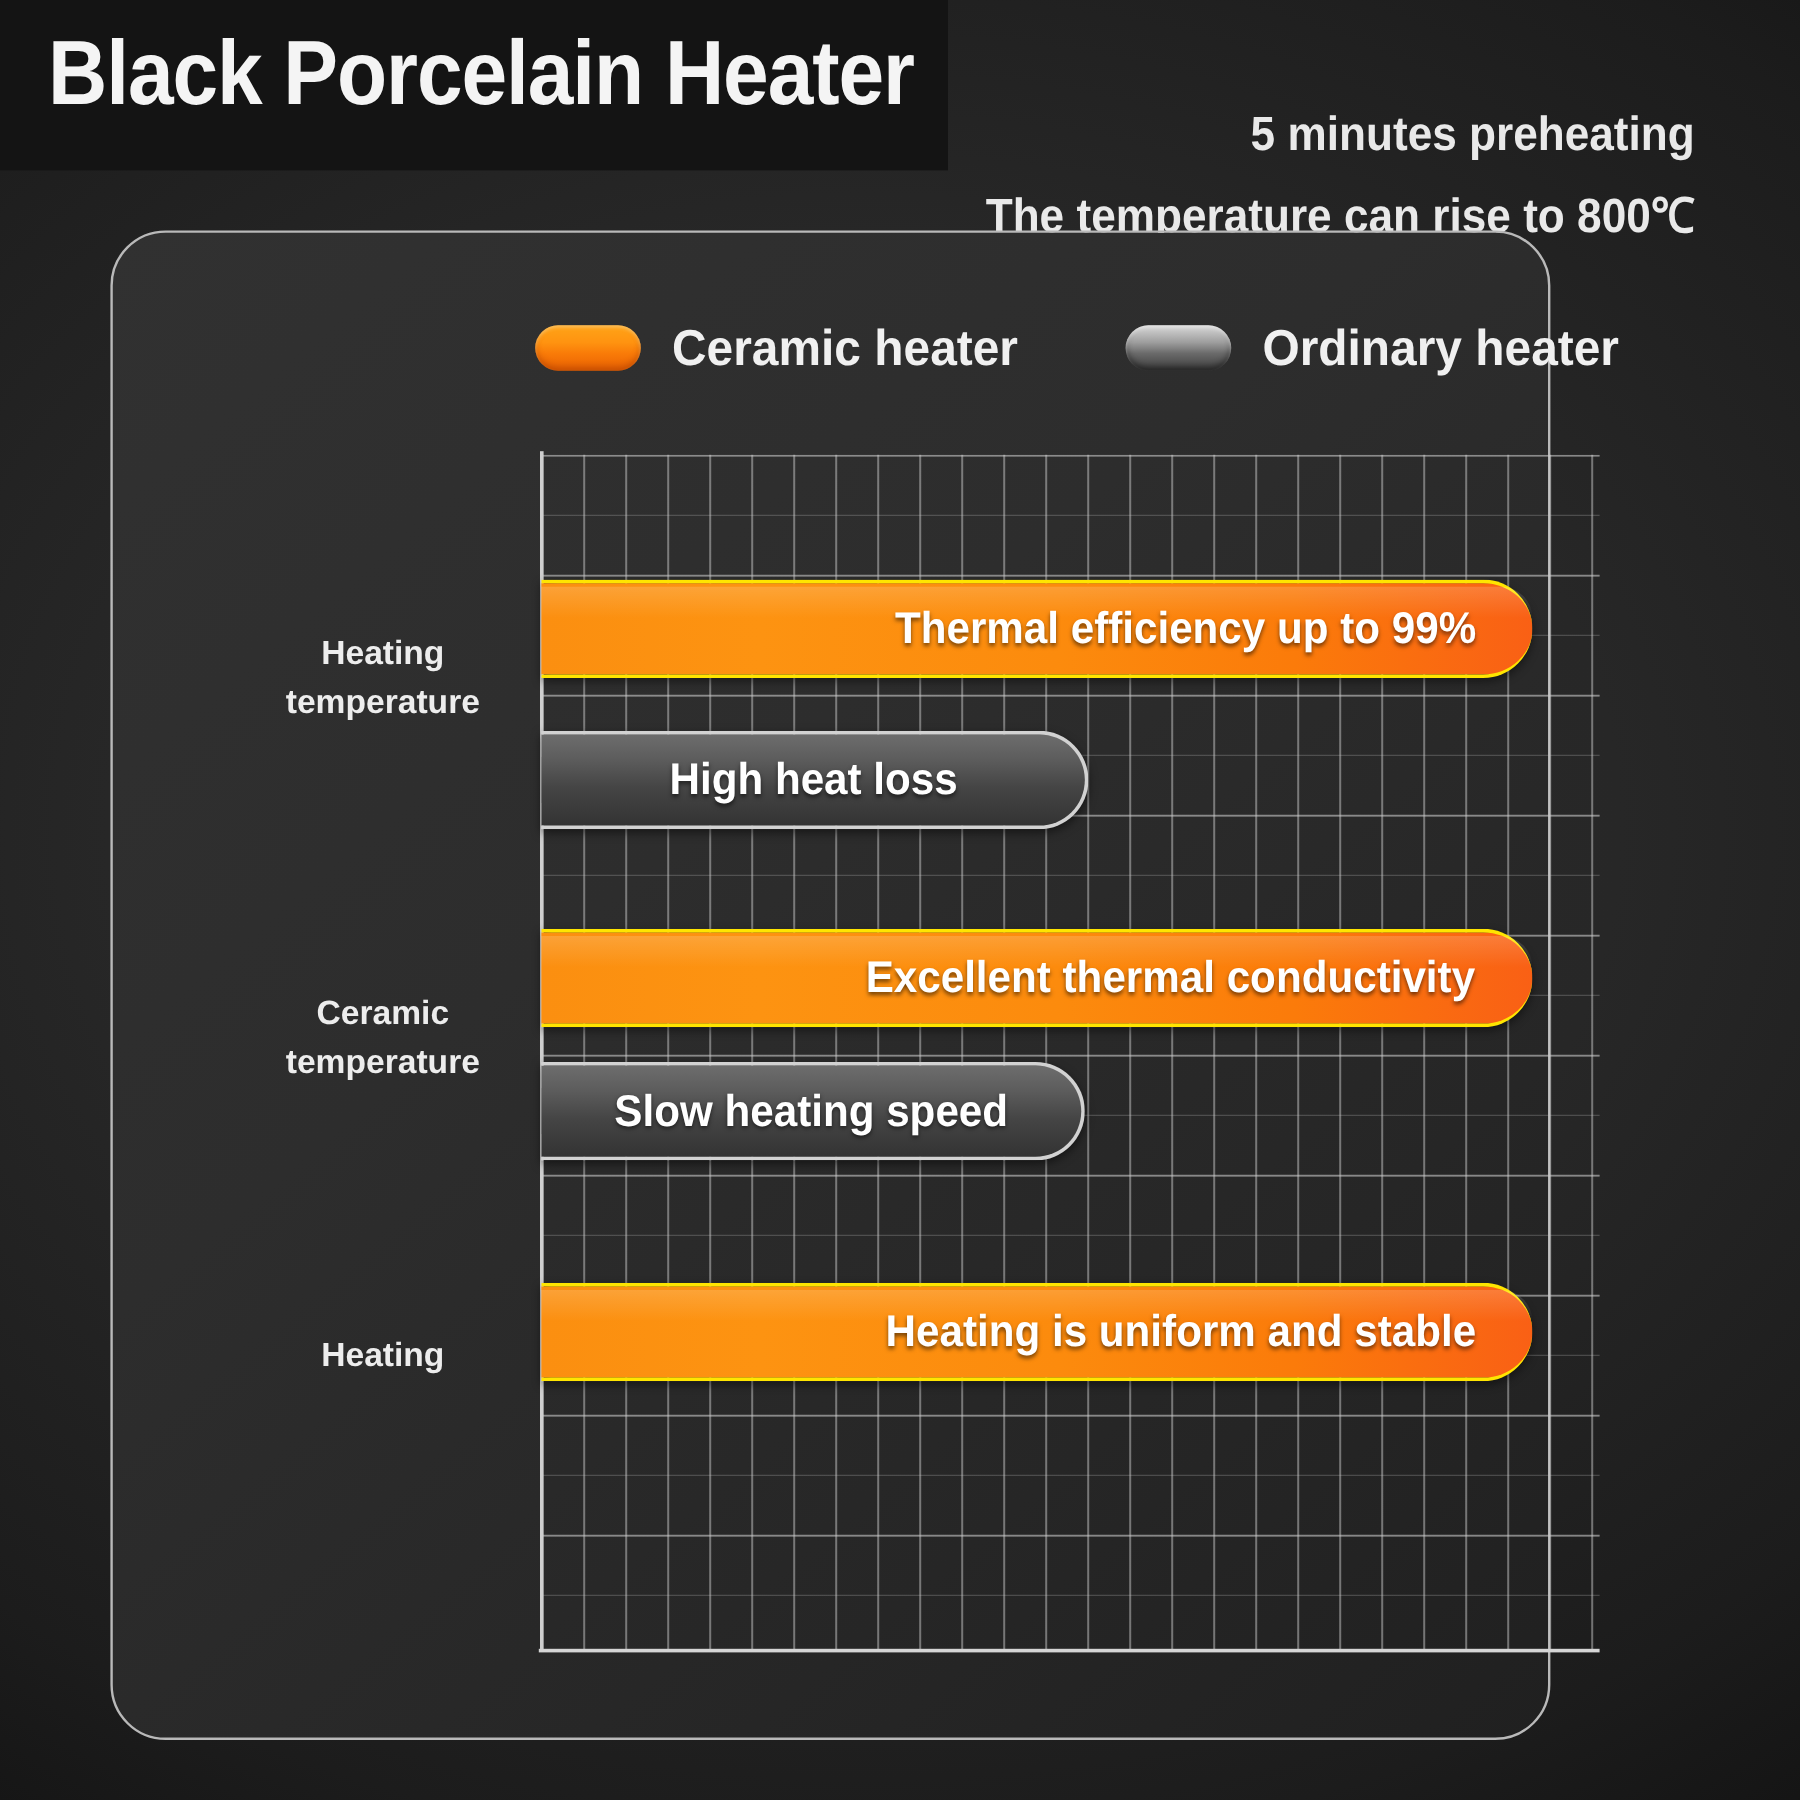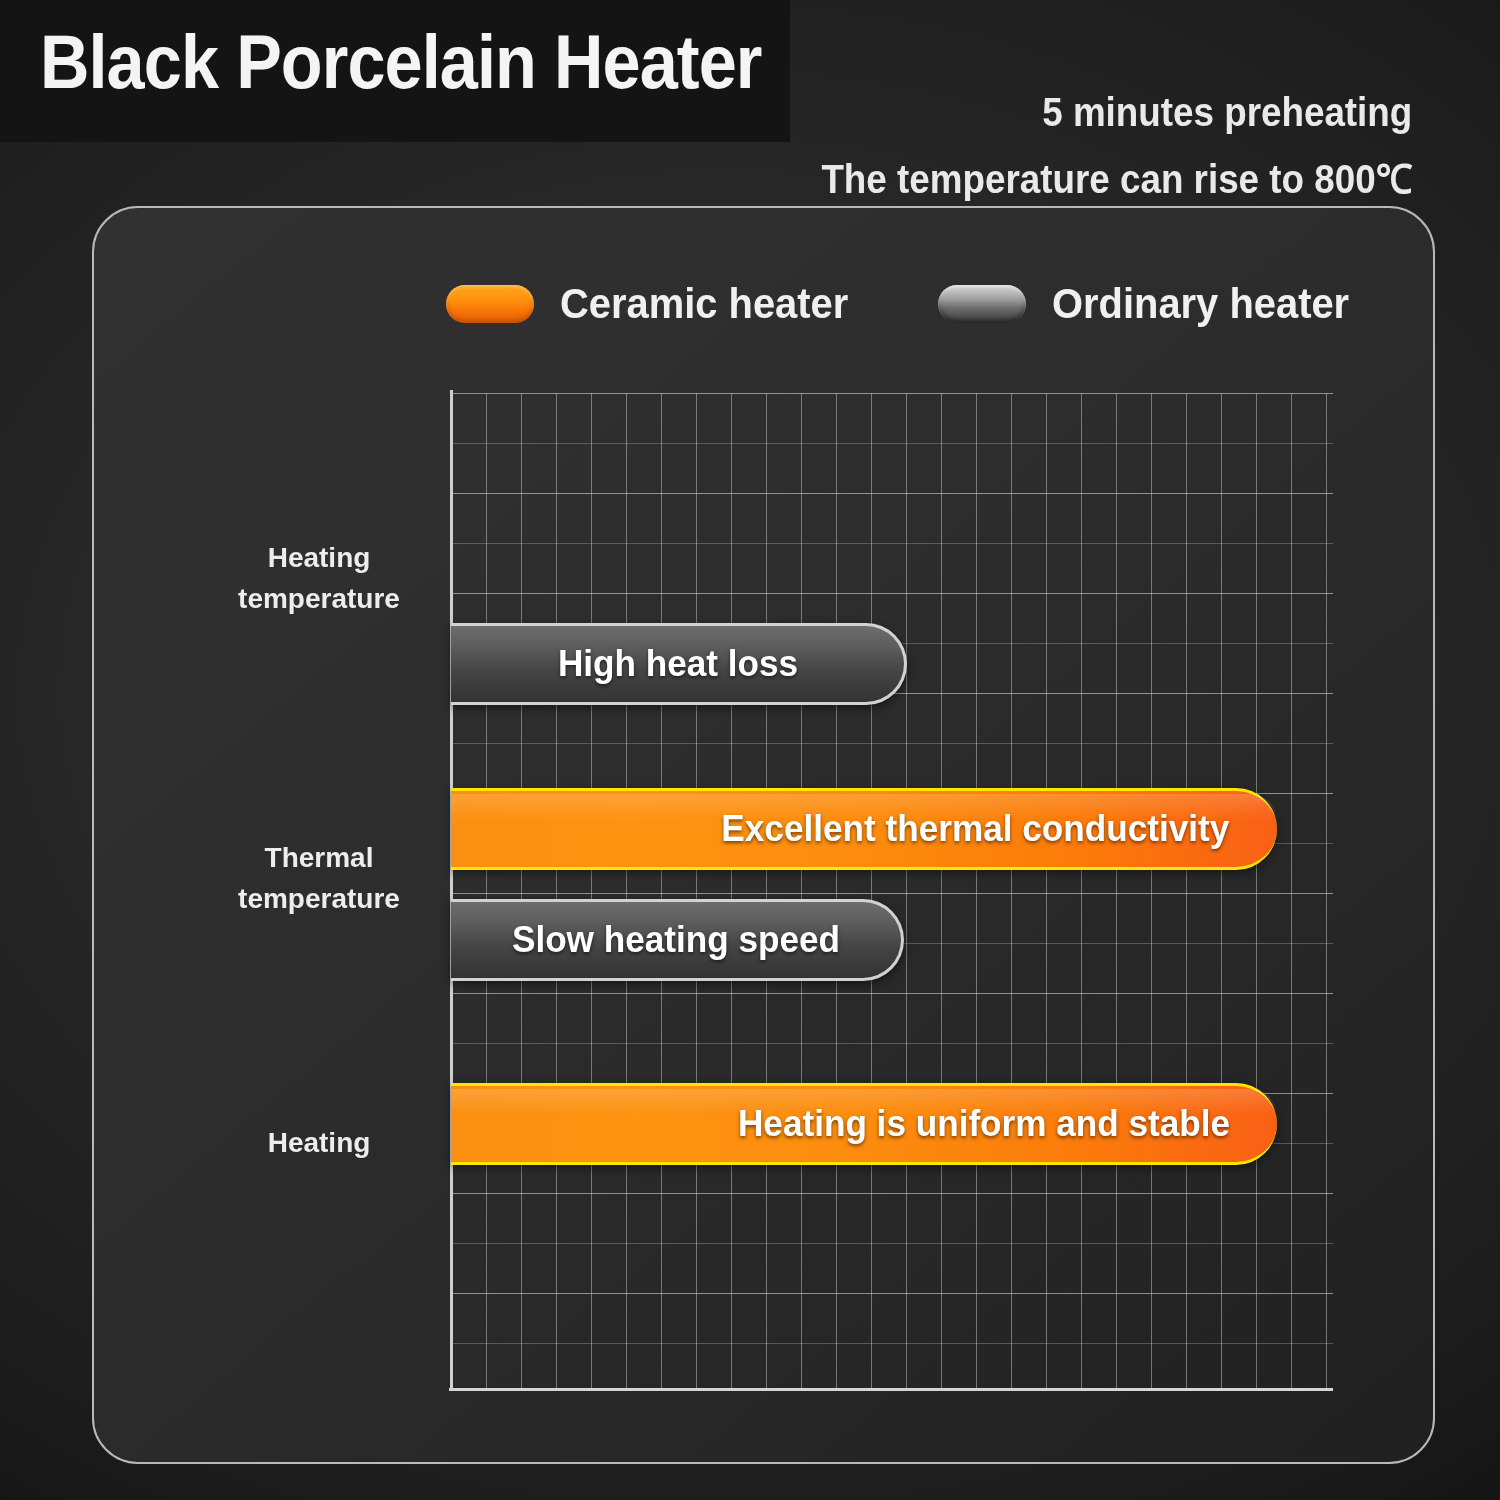--- a/index.html
+++ b/index.html
@@ -29,21 +29,21 @@
     position:absolute;right:88px;
     font-family:"Liberation Sans Narrow","Liberation Sans",sans-serif;
     font-weight:bold;color:#e9e9e9;white-space:nowrap;
     transform-origin:right top;
   }
   .sub1{top:90px;font-size:40px;transform:scaleX(.92);}
   .sub2{top:150px;font-size:40px;transform:scaleX(.92);}
 
   
   .panel{
-    position:absolute;left:92px;top:206px;width:1343px;height:1258px;
+    position:absolute;left:92px;top:192px;width:1200px;height:1258px;
     border:2px solid #b9b9b9;border-radius:46px;
     background:linear-gradient(140deg,#313131 0%,#2d2d2d 40%,#262626 75%,#202020 100%);
     box-sizing:border-box;
   }
 
   
   .legend{position:absolute;left:0;top:72px;width:100%;height:52px;}
   .legend-item{position:absolute;display:flex;align-items:center;gap:26px;}
   .legend-item.l1{left:352px;top:0;}
   .legend-item.l2{left:844px;top:0;}
@@ -147,33 +147,37 @@
         <span class="swatch grey"></span>
         <span class="legend-label">Ordinary heater</span>
       </div>
     </div>
 
     <div class="cat" style="top:330px">
       <div>Heating</div>
       <div>temperature</div>
     </div>
     <div class="cat" style="top:630px">
-      <div>Thermal</div>
+      <div>Ceramic</div>
       <div>temperature</div>
     </div>
     <div class="cat" style="top:915px">
       <div>Heating</div>
     </div>
 
     <div class="plot">
       <div class="grid"></div>
       <div class="grid-fine"></div>
       <div class="axis-left"></div>
       <div class="axis-bottom"></div>
 
+      <div class="bar bar-orange" style="top:104px;width:826px;">
+        <span class="cap-hi"></span>
+        <span class="bar-text">Thermal efficiency up to 99%</span>
+      </div>
       <div class="bar bar-grey" style="top:215px;width:456px;margin-top:15px;">
         <span class="bar-text">High heat loss</span>
       </div>
 
       <div class="bar bar-orange" style="top:395px;width:826px;">
         <span class="cap-hi"></span>
         <span class="bar-text">Excellent thermal conductivity</span>
       </div>
       <div class="bar bar-grey" style="top:506px;width:453px;">
         <span class="bar-text">Slow heating speed</span>

